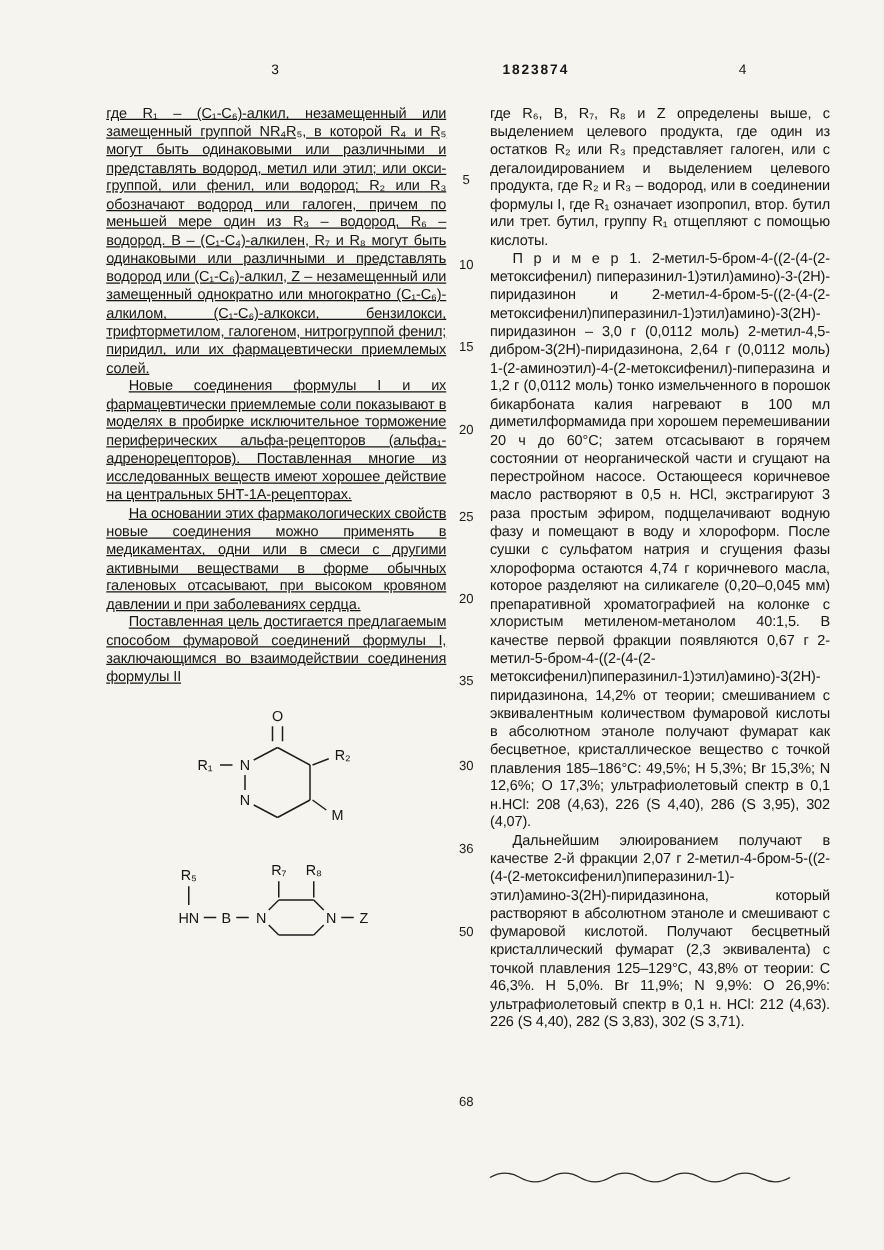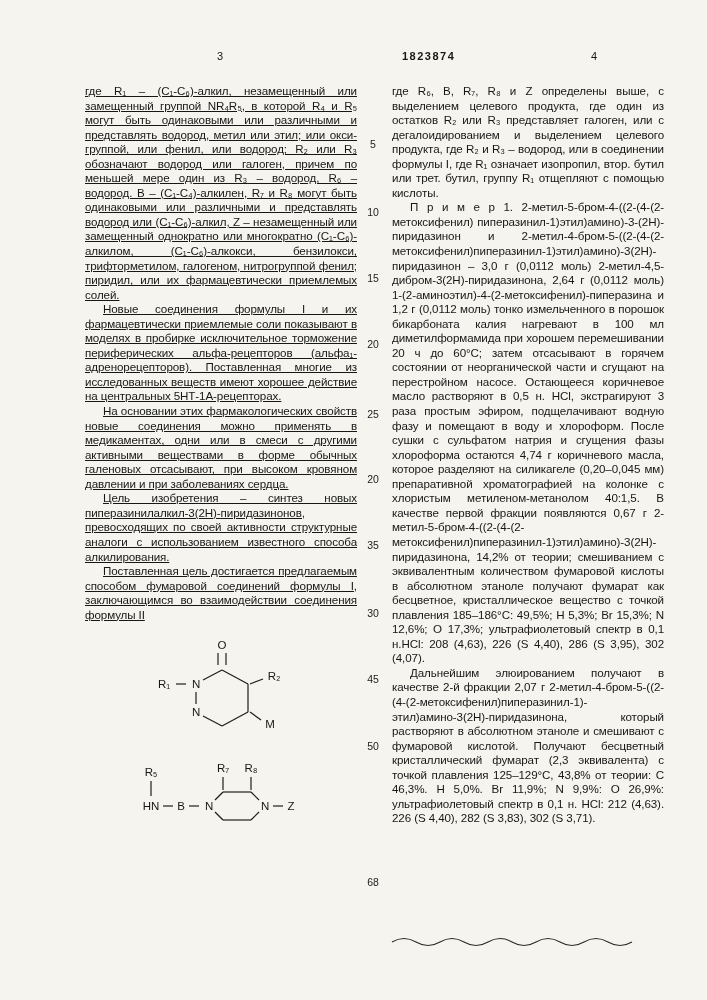--- a/index.html
+++ b/index.html
@@ -52,29 +52,28 @@
   <div class="hdr num" id="pn-right">4</div>
 
   <span class="gutter-num g1">5</span>
   <span class="gutter-num g2">10</span>
   <span class="gutter-num g3">15</span>
   <span class="gutter-num g4">20</span>
   <span class="gutter-num g5">25</span>
   <span class="gutter-num g6">20</span>
   <span class="gutter-num g7">35</span>
   <span class="gutter-num g8">30</span>
-  <span class="gutter-num g9">45</span>
+  <span class="gutter-num g9">36</span>
   <span class="gutter-num g10">50</span>
   <span class="gutter-num g11">68</span>
 
   <div class="col" id="col-left">
     <p class="cont">где R₁ – (С₁-С₆)-алкил, незамещенный или замещенный группой NR₄R₅, в которой R₄ и R₅ могут быть одинаковыми или различными и представлять водород, метил или этил; или окси-группой, или фенил, или водород; R₂ или R₃ обозначают водород или галоген, причем по меньшей мере один из R₃ – водород, R₆ – водород. В – (С₁-С₄)-алкилен, R₇ и R₈ могут быть одинаковыми или различными и представлять водород или (С₁-С₆)-алкил, Z – незамещенный или замещенный однократно или многократно (С₁-С₆)-алкилом, (С₁-С₆)-алкокси, бензилокси, трифторметилом, галогеном, нитрогруппой фенил; пиридил, или их фармацевтически приемлемых солей.</p>
     <p>Новые соединения формулы I и их фармацевтически приемлемые соли показывают в моделях в пробирке исключительное торможение периферических альфа-рецепторов (альфа₁-адренорецепторов). Поставленная многие из исследованных веществ имеют хорошее действие на центральных 5НТ-1А-рецепторах.</p>
     <p>На основании этих фармакологических свойств новые соединения можно применять в медикаментах, одни или в смеси с другими активными веществами в форме обычных галеновых отсасывают, при высоком кровяном давлении и при заболеваниях сердца.</p>
-    <p>Цель изобретения – синтез новых пиперазинилалкил-3(2Н)-пиридазинонов, превосходящих по своей активности структурные аналоги с использованием известного способа алкилирования.</p>
     <p>Поставленная цель достигается предлагаемым способом фумаровой соединений формулы I, заключающимся во взаимодействии соединения формулы II</p>
 
     <svg class="structure" width="170" height="108" viewBox="0 0 170 108">
       <g>
 
         <line x1="82" y1="19" x2="82" y2="31"></line>
         <line x1="90" y1="19" x2="90" y2="31"></line>
 
         <line x1="86" y1="36" x2="112" y2="50"></line>
         <line x1="112" y1="50" x2="112" y2="78"></line>

